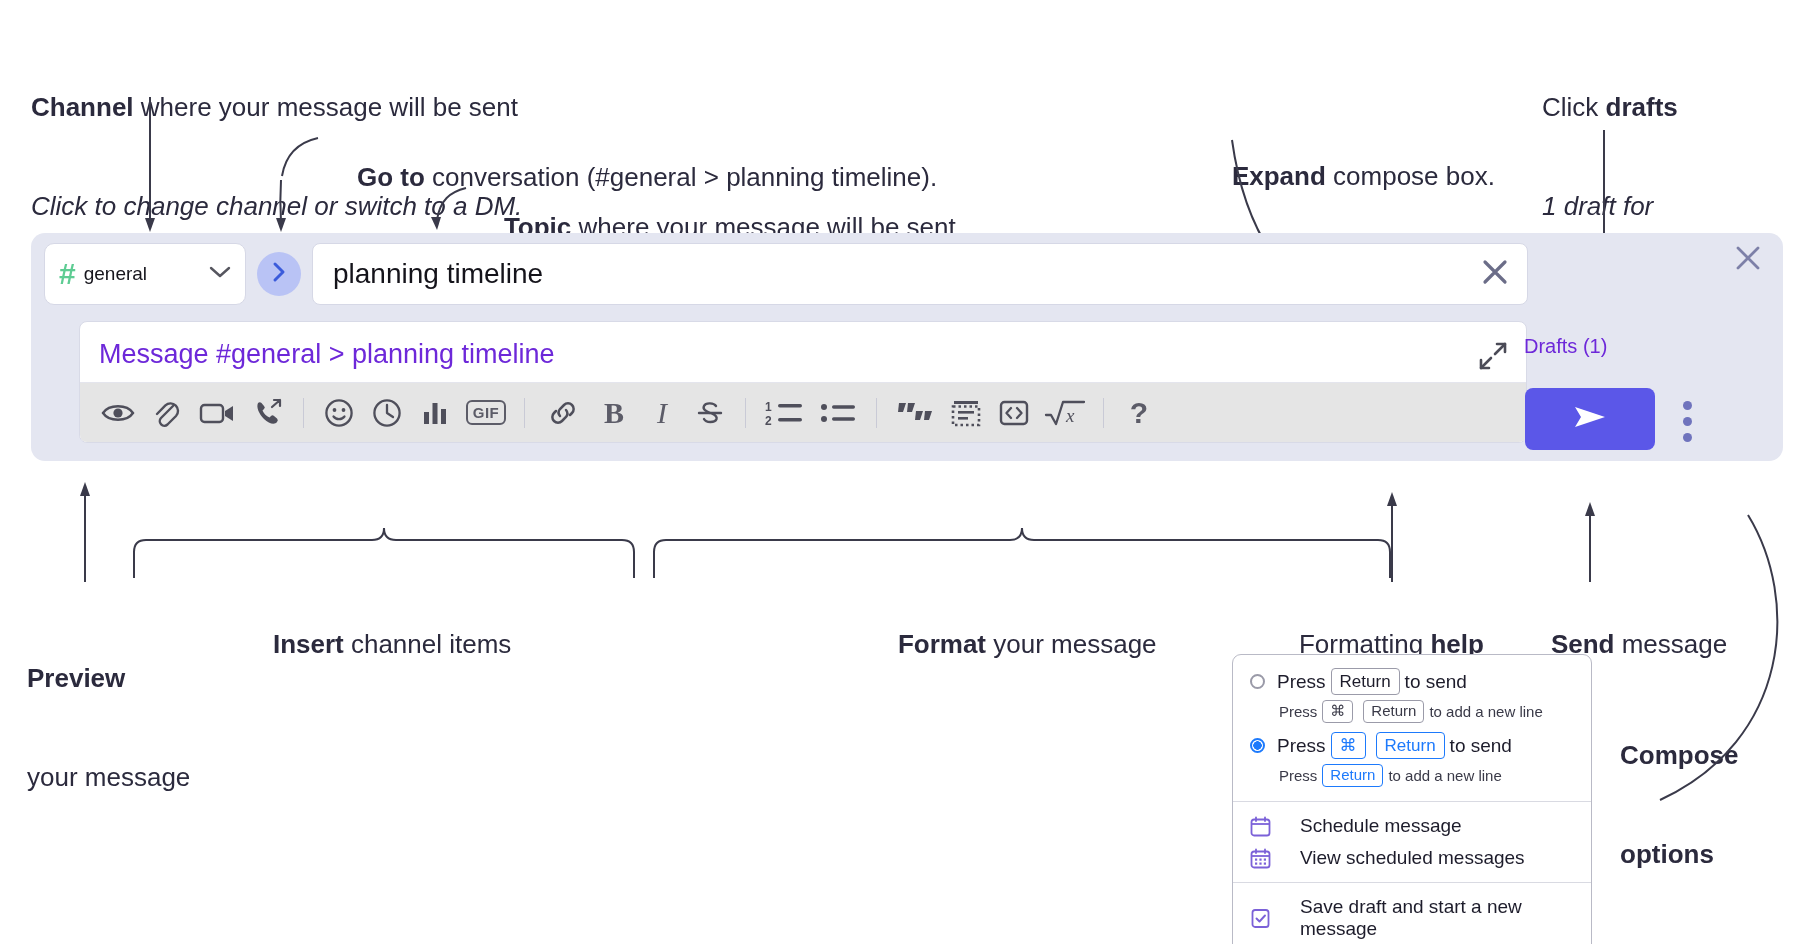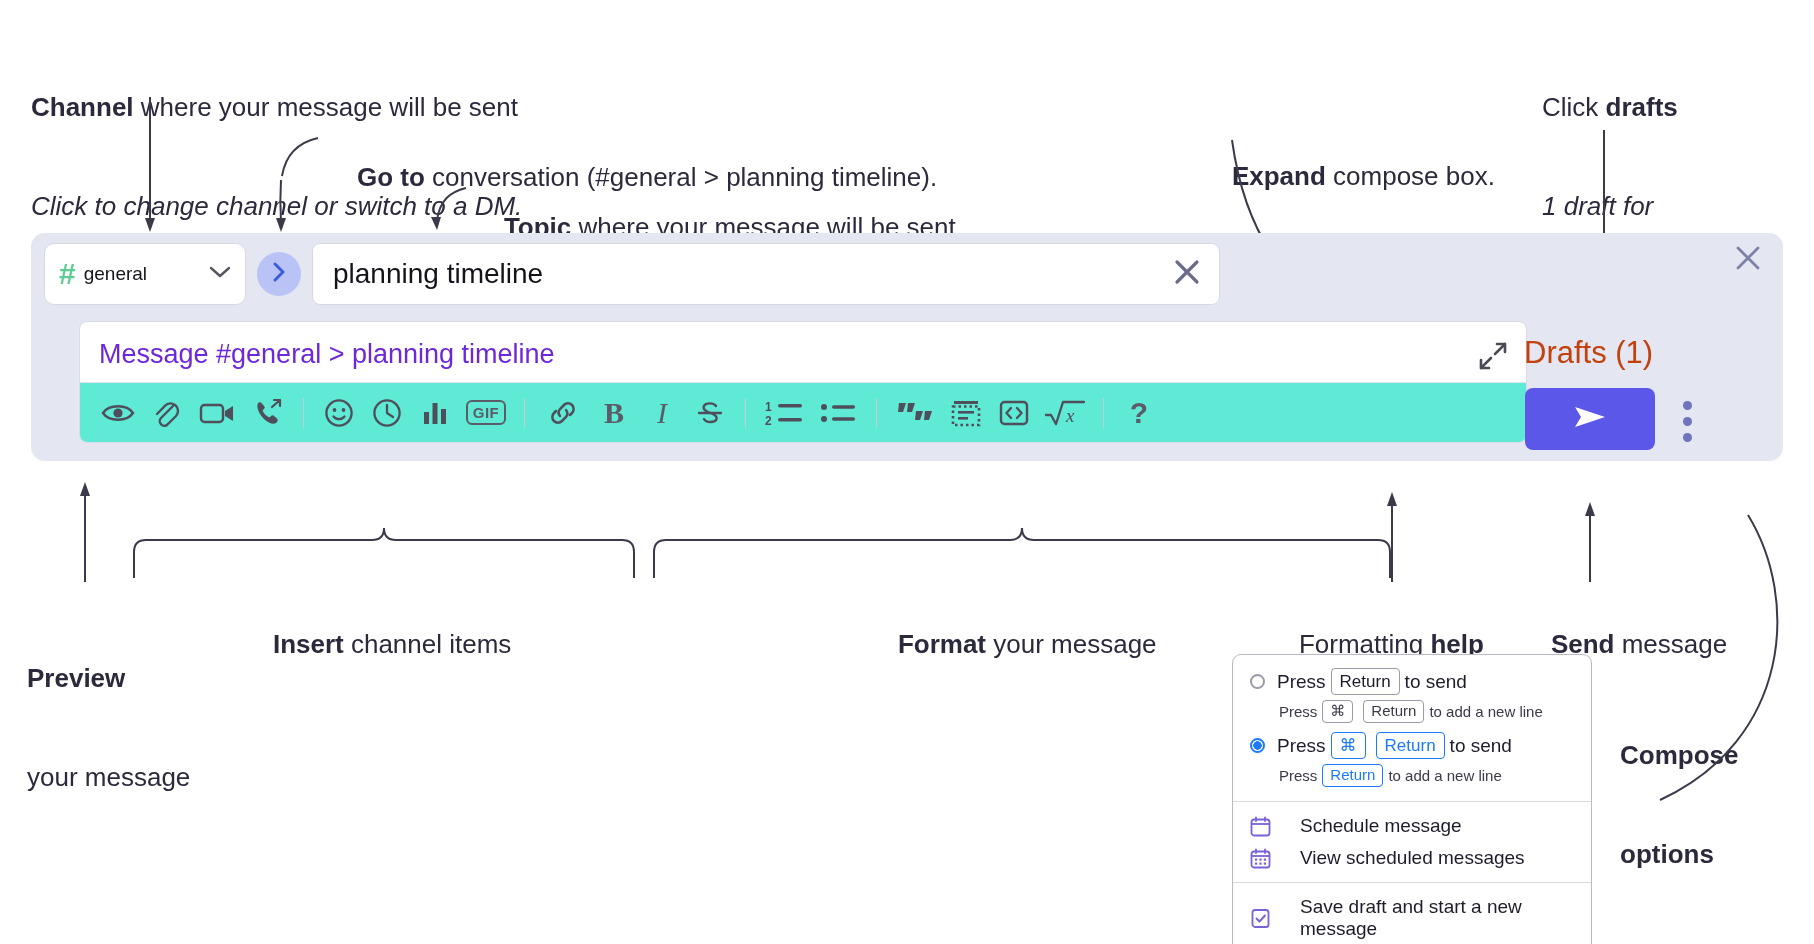--- a/index.html
+++ b/index.html
@@ -33,36 +33,36 @@
     display:flex;align-items:center;box-sizing:border-box;padding:0 14px;
   }
   .hash{color:#5ecc93;font-size:30px;font-weight:700;line-height:1;margin-right:8px;}
   .chan-name{font-size:19px;color:#16151c;}
   .chev{margin-left:auto;}
   .go-btn{
     width:44px;height:44px;border-radius:50%;background:#b9c3f5;
     display:flex;align-items:center;justify-content:center;margin:0 11px;
   }
   .topic-field{
-    width:908px;height:62px;background:#fff;border:1px solid #d6d8e6;border-radius:8px;
+    width:1216px;height:62px;background:#fff;border:1px solid #d6d8e6;border-radius:8px;
     box-sizing:border-box;display:flex;align-items:center;padding:0 16px 0 20px;
   }
   .topic-val{font-size:28px;color:#14131a;}
   .topic-x{margin-left:auto;}
 
   
   .msg-box{
     position:absolute;left:48px;top:88px;width:1448px;height:122px;
     background:#fff;border:1px solid #d8dae7;border-radius:8px;box-sizing:border-box;
   }
   .msg-ph{position:absolute;left:19px;top:17px;font-size:27px;color:#6d28d9;}
   .expand-ic{position:absolute;right:16px;top:17px;}
   .toolbar{
     position:absolute;left:0;right:0;bottom:0;height:60px;
-    background:#5eead4;border-top:1px solid #e4e5ed;border-radius:0 0 7px 7px;
+    background:#e5e5e5;border-top:1px solid #e4e5ed;border-radius:0 0 7px 7px;
     display:flex;align-items:center;padding-left:14px;box-sizing:border-box;
   }
   .tb{width:48px;height:42px;display:flex;align-items:center;justify-content:center;color:#5c5c68;flex:0 0 auto;}
   .tb.wide{width:54px;}
   .sep{width:1px;height:30px;background:#c9cad6;margin:0 11px;flex:0 0 auto;}
   .gif{
     border:2px solid #5c5c68;border-radius:6px;font-size:15px;font-weight:700;
     padding:2px 5px;letter-spacing:.5px;color:#5c5c68;
   }
   .bold-g{font-size:30px;font-weight:700;font-family:"Liberation Serif",serif;}
@@ -379,21 +379,21 @@
         </div>
 
         <div class="sep"></div>
 
         <div class="tb">
           <span class="qm">?</span>
         </div>
       </div>
     </div>
 
-    <div style="position:absolute;left:1493px;top:102px;font-size:31px;color:#c2410c;">Drafts (1)</div>
+    <div style="position:absolute;left:1493px;top:102px;font-size:20px;color:#6d28d9;">Drafts (1)</div>
 
     <div style="position:absolute;left:1699px;top:7px;">
       <svg width="36" height="36" viewBox="0 0 36 36">
           <path d="M8 8 L28 28 M28 8 L8 28" stroke="#7d80a8" stroke-width="2.8" stroke-linecap="round"></path>
         </svg>
     </div>
 
     <div style="position:absolute;left:1494px;top:155px;width:130px;height:62px;background:#5b57e8;border-radius:8px;display:flex;align-items:center;justify-content:center;">
       <span>
         <svg width="40" height="30" viewBox="0 0 40 30">

